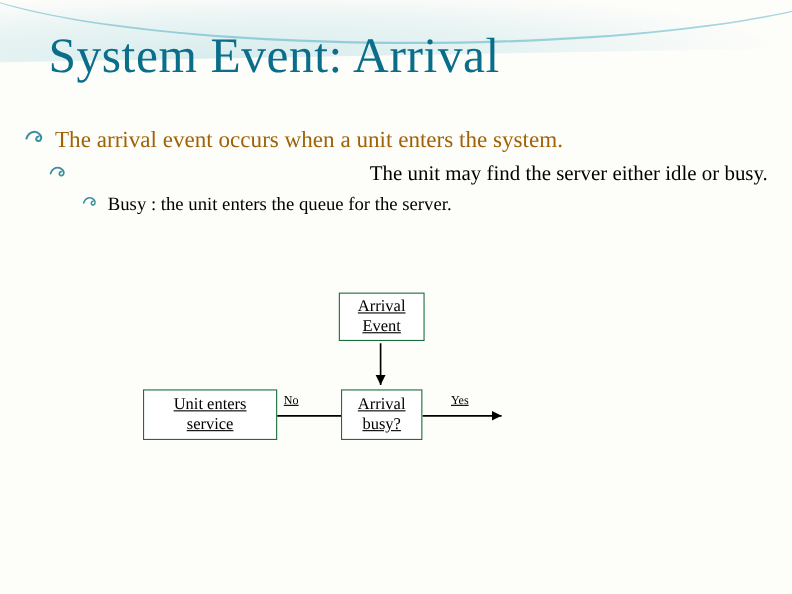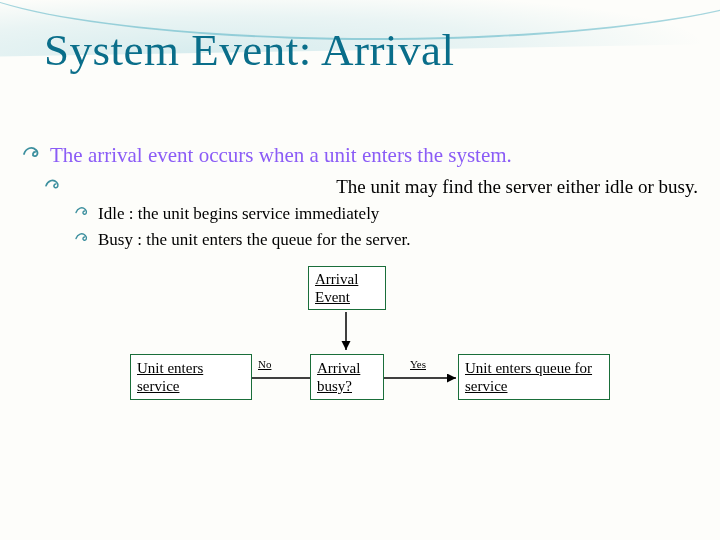--- a/index.html
+++ b/index.html
@@ -40,34 +40,35 @@
     left: 22px;
     right: 22px;
   }
   .bullet-row { display: flex; align-items: flex-start; margin-bottom: 6px; }
   .swirl {
     flex-shrink: 0;
     margin-right: 6px;
     display: inline-block;
   }
   .swirl svg { display: block; }
-  .l1 { font-size: 21px; color: #8b5cf6; margin-top: 28px; }
+  .l1 { font-size: 21px; color: #a16207; }
   .l2 { font-size: 19px; color: #000; margin-left: 22px; margin-top: 8px; justify-content: space-between; }
   .l3 { font-size: 17px; color: #000; margin-left: 52px; margin-top: 4px; }
   .diagram {
     position: absolute;
     top: 258px;
     left: 0;
     width: 720px;
     height: 200px;
   }
   .box {
     position: absolute;
     border: 1.5px solid #1a6e3a;
     background: #fff;
+    text-align: center;
     font-size: 15px;
     display: flex;
     flex-direction: column;
     justify-content: center;
     line-height: 1.2;
     padding: 4px 6px;
   }
   .box u { text-decoration: underline; }
   .lbl {
     position: absolute;
@@ -99,28 +100,20 @@
         </svg>
     </span>
     <span>The unit may find the server either idle or busy.</span>
   </div>
   <div class="bullet-row l3">
     <span class="swirl">
       <svg width="18" height="14" viewBox="0 0 22 18">
           <path d="M2 11 C 4 5, 10 3, 14 7 C 17 10, 15 14, 12 13 C 10 12, 11 9, 13 9" stroke="#3c8f9e" stroke-width="1.8" fill="none" stroke-linecap="round"></path>
         </svg>
     </span>
-    <span>Idle : the unit begins service immediately</span>
-  </div>
-  <div class="bullet-row l3">
-    <span class="swirl">
-      <svg width="18" height="14" viewBox="0 0 22 18">
-          <path d="M2 11 C 4 5, 10 3, 14 7 C 17 10, 15 14, 12 13 C 10 12, 11 9, 13 9" stroke="#3c8f9e" stroke-width="1.8" fill="none" stroke-linecap="round"></path>
-        </svg>
-    </span>
     <span>Busy : the unit enters the queue for the server.</span>
   </div>
 </div>
 
 <div class="diagram">
   <svg width="720" height="200" style="position:absolute;top:0;left:0">
     <defs>
       <marker id="ah" markerWidth="8" markerHeight="8" refX="6" refY="3" orient="auto">
         <path d="M0,0 L6,3 L0,6 Z" fill="#000"></path>
       </marker>
@@ -135,19 +128,16 @@
   </div>
 
   <div class="box" style="left:310px; top:96px; width:74px; height:46px;">
     <u>Arrival busy?</u>
   </div>
 
   <div class="box" style="left:130px; top:96px; width:122px; height:46px;">
     <u>Unit enters service</u>
   </div>
 
-  <div class="box" style="left:458px; top:96px; width:152px; height:46px;">
-    <u>Unit enters queue for service</u>
-  </div>
 
   <div class="lbl" style="left:258px; top:100px;">No</div>
   <div class="lbl" style="left:410px; top:100px;">Yes</div>
 </div>
 
 </body></html>

